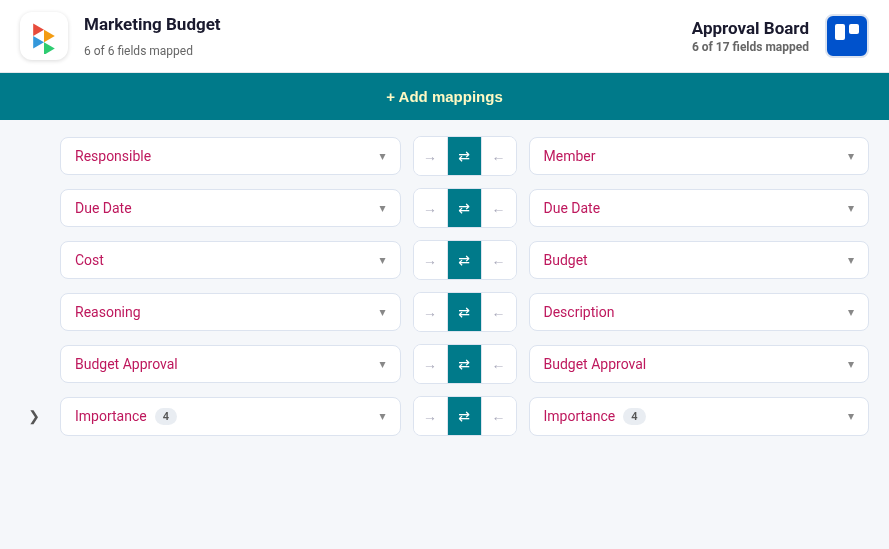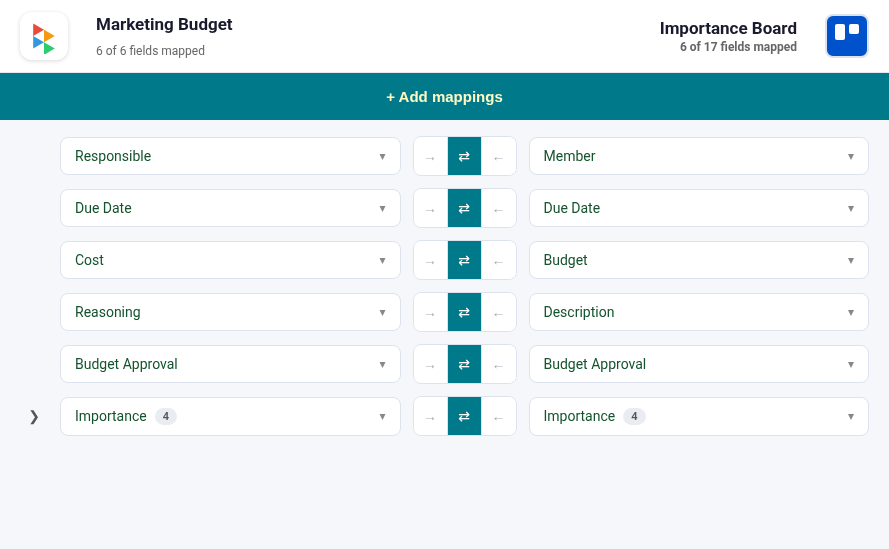--- a/index.html
+++ b/index.html
@@ -15,21 +15,21 @@
       background: #fff;
       display: flex;
       align-items: center;
       justify-content: space-between;
       padding: 12px 20px;
       border-bottom: 1px solid #e5e8ec;
     }
     .header-left, .header-right {
       display: flex;
       align-items: center;
-      gap: 28px;
+      gap: 16px;
     }
     .app-logo {
       width: 48px;
       height: 48px;
       background: #fff;
       border-radius: 12px;
       box-shadow: 0 1px 4px rgba(0,0,0,0.15);
       display: flex;
       align-items: center;
       justify-content: center;
@@ -141,21 +141,21 @@
       cursor: pointer;
       min-width: 0;
     }
     .field-select-left {
       display: flex;
       align-items: center;
       gap: 8px;
     }
     .field-label {
       font-size: 14px;
-      color: #14532d;
+      color: #be185d;
     }
     .field-badge {
       background: #e9edf2;
       color: #555;
       font-size: 11px;
       font-weight: 600;
       border-radius: 10px;
       padding: 2px 8px;
     }
     .chevron-down {
@@ -213,21 +213,21 @@
         <polygon points="20,27 20,41 32,34" fill="#2ecc71"></polygon>
       </svg>
     </div>
     <div class="header-text">
       <h2>Marketing Budget</h2>
       <p>6 of 6 fields mapped</p>
     </div>
   </div>
   <div class="header-right">
     <div class="header-right-text">
-      <h2>Importance Board</h2>
+      <h2>Approval Board</h2>
       <p>6 of 17 fields mapped</p>
     </div>
     <div class="trello-logo">
       <svg viewBox="0 0 28 28">
         <rect x="2" y="2" width="10" height="16" rx="2" fill="white"></rect>
         <rect x="16" y="2" width="10" height="10" rx="2" fill="white"></rect>
       </svg>
     </div>
   </div>
 </div>

